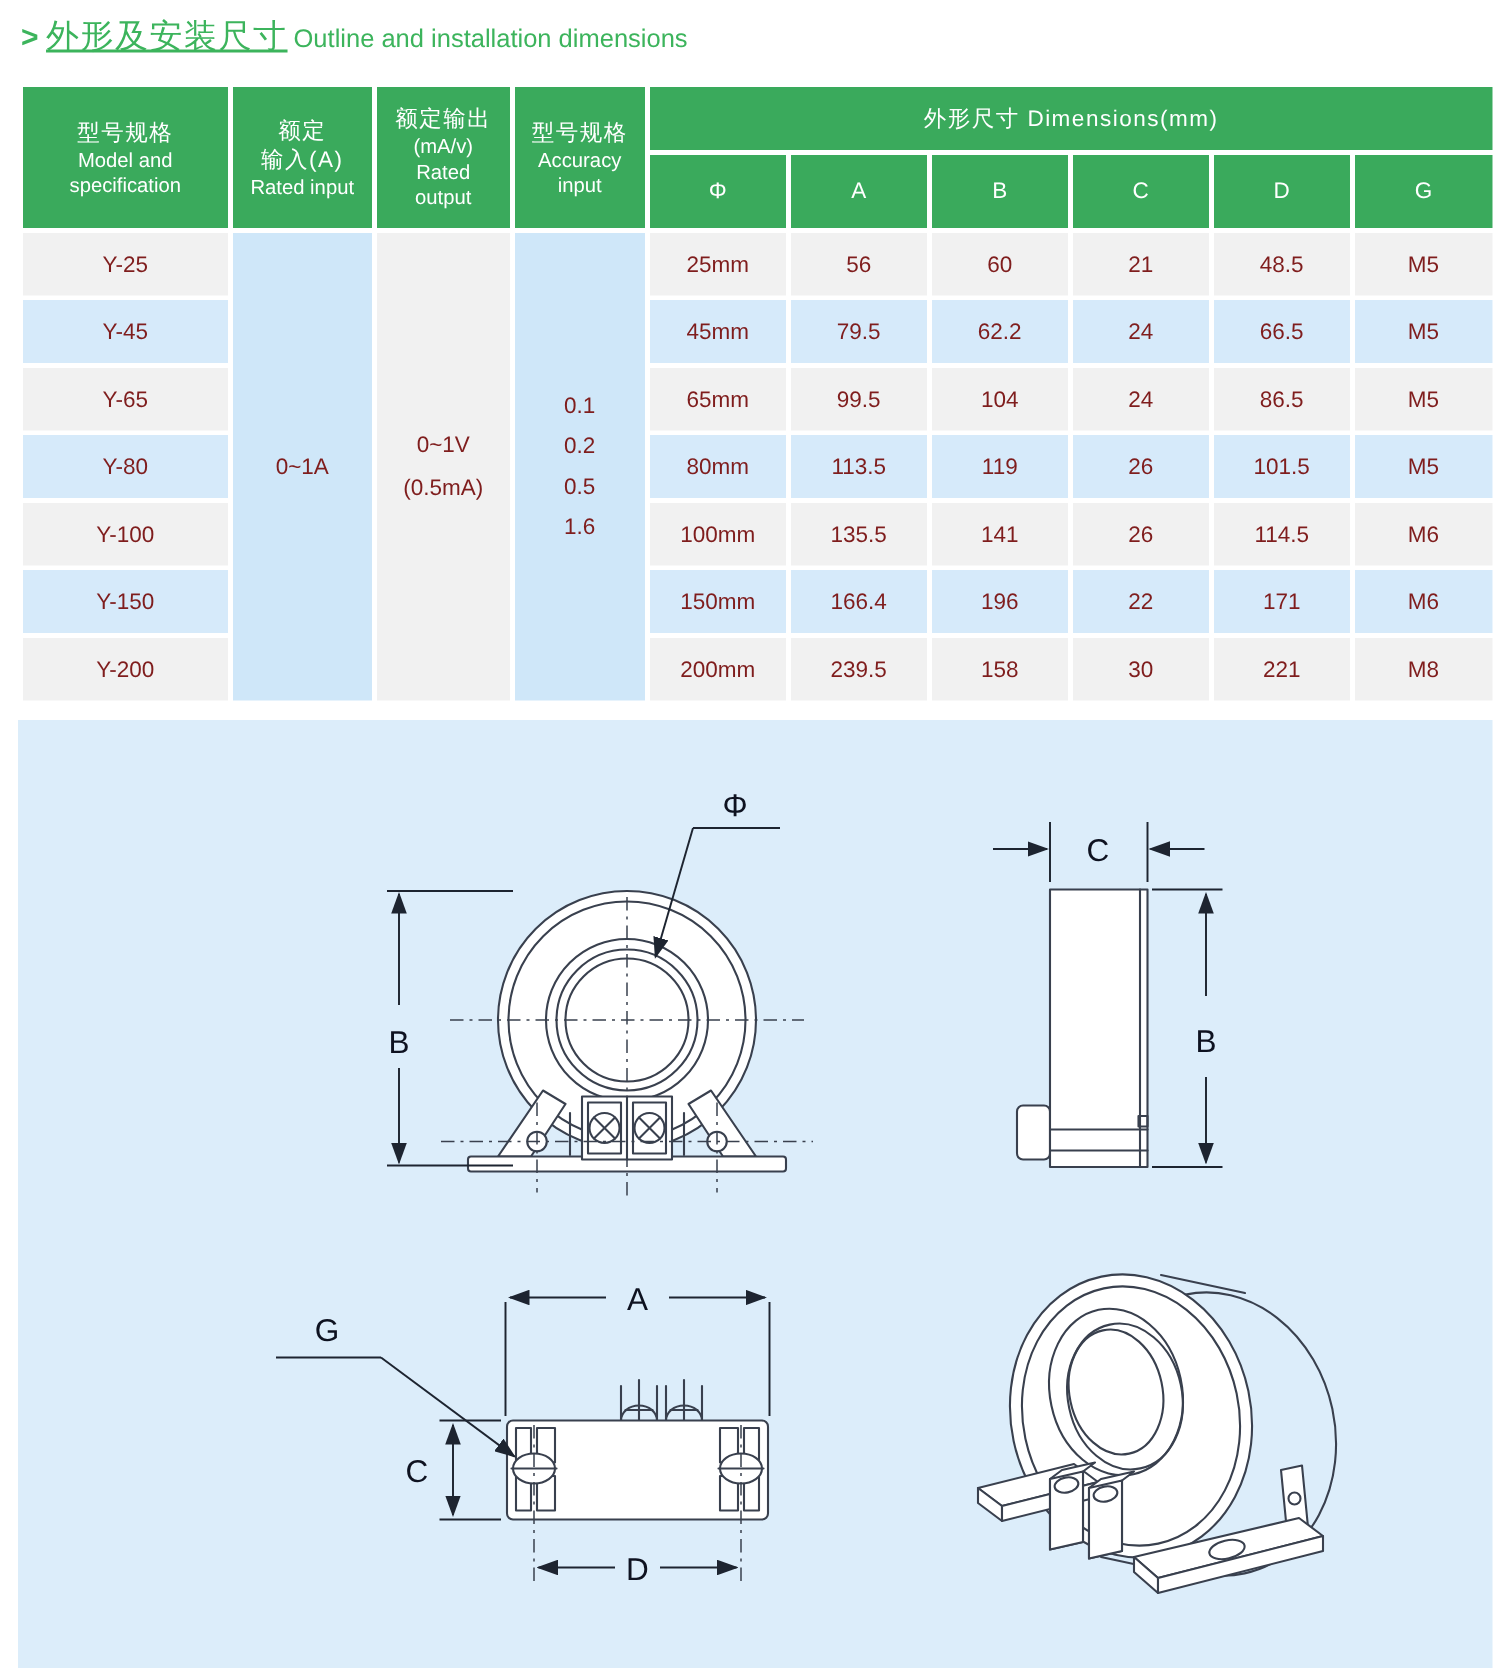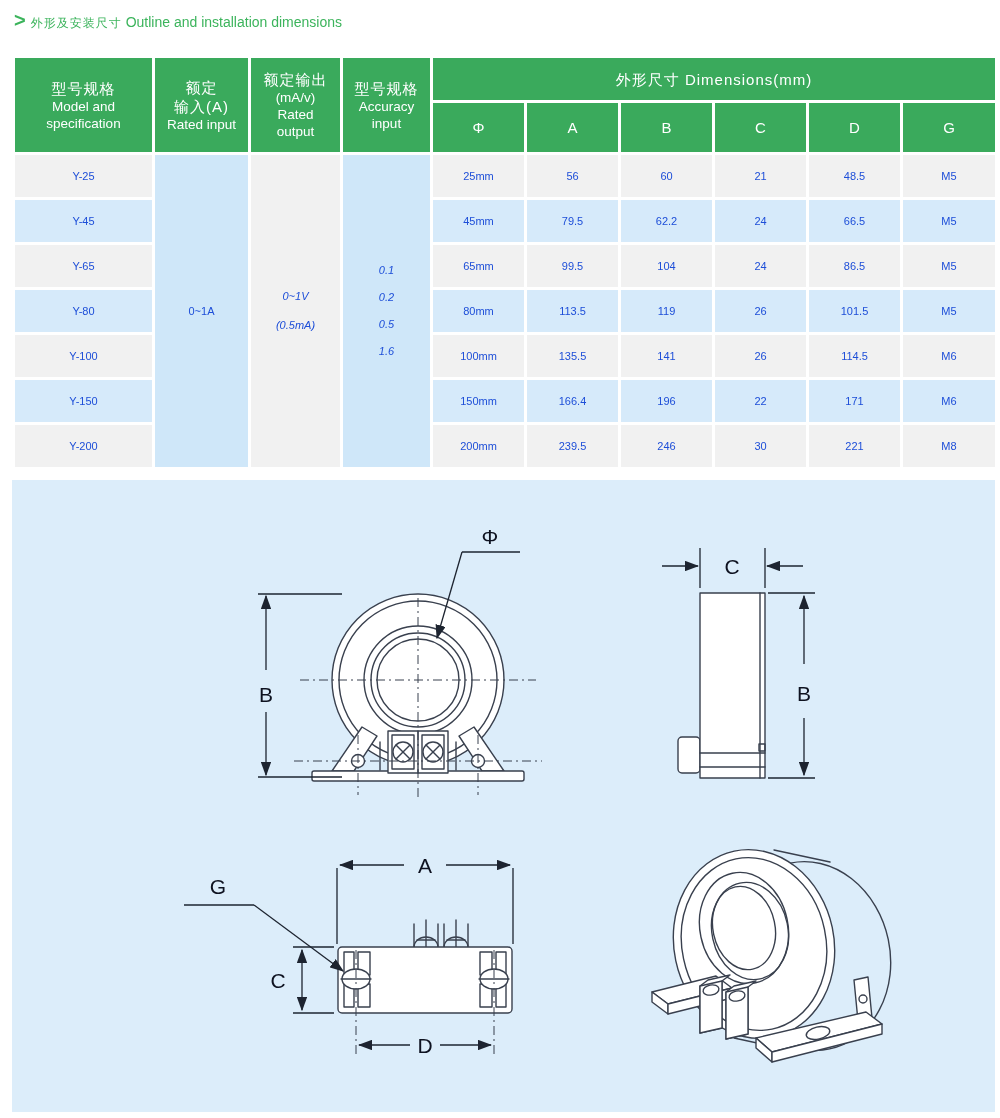--- a/index.html
+++ b/index.html
@@ -3,39 +3,39 @@
 <meta charset="utf-8">
 <style>
   html,body{margin:0;padding:0;}
   body{
     width:1000px;height:1118px;position:relative;background:#ffffff;
     font-family:"Liberation Sans", sans-serif;overflow:hidden;
   }
   
   .title-row{position:absolute;top:9px;left:14px;white-space:nowrap;color:#3cb45c;}
   .title-marker{font-weight:bold;font-size:20px;margin-right:5px;}
-  .title-zh{font-size:12px;letter-spacing:1px;}
-  .title-en{font-size:14px;margin-left:4px;}
+  .title-zh{font-size:22px;letter-spacing:1px;text-decoration:underline;}
+  .title-en{font-size:17px;margin-left:4px;}
 
   
   table.spec{position:absolute;top:55px;left:12px;width:986px;border-collapse:collapse;table-layout:fixed;}
   .spec th,.spec td{border:3px solid #ffffff;text-align:center;vertical-align:middle;padding:0;overflow:hidden;}
   .spec thead th{background:#3aaa5c;color:#ffffff;font-weight:normal;}
   .spec tr.h1{height:45px;}
   .spec tr.h2{height:52px;}
   .spec thead .zh{font-size:15px;line-height:19px;letter-spacing:1px;}
   .spec thead .en{font-size:13.5px;line-height:17px;}
   .spec thead .dimcol{font-size:15px;}
-  .spec tbody td{font-size:11px;color:#1d4ed8;height:42px;}
+  .spec tbody td{font-size:15px;color:#7f1d1d;height:42px;}
   .spec tbody tr:nth-child(odd) td{background:#f1f1f1;}
   .spec tbody tr:nth-child(even) td{background:#d6eafa;}
   .spec tbody td.mblue{background:#cfe7f9 !important;}
   .spec tbody td.mgray{background:#f1f1f1 !important;}
-  .spec td .ln2{line-height:29px;font-style:italic;}
-  .spec td .ln4{line-height:27px;font-style:italic;}
+  .spec td .ln2{line-height:29px;}
+  .spec td .ln4{line-height:27px;}
 
   
   .panel{position:absolute;top:480px;left:12px;width:983px;height:632px;background:#dcedfa;}
   .panel svg{position:absolute;inset:0;}
   .ln{stroke:#39404e;stroke-width:1.4;fill:none;stroke-linejoin:round;stroke-linecap:round;}
   .fw{fill:#ffffff;}
   .cl{stroke:#39404e;stroke-width:1;fill:none;stroke-dasharray:9 4 2 4;}
   .dim{stroke:#1d2430;stroke-width:1.3;fill:none;}
   .lbl{fill:#0e1220;font-size:21px;font-family:"Liberation Sans",sans-serif;}
 </style>
@@ -156,21 +156,21 @@
       <td>166.4</td>
       <td>196</td>
       <td>22</td>
       <td>171</td>
       <td>M6</td>
     </tr>
     <tr>
       <td>Y-200</td>
       <td>200mm</td>
       <td>239.5</td>
-      <td>246</td>
+      <td>158</td>
       <td>30</td>
       <td>221</td>
       <td>M8</td>
     </tr>
   </tbody>
 </table>
 
 <div class="panel">
 <svg viewBox="0 0 983 632" width="983" height="632">
   <defs>

